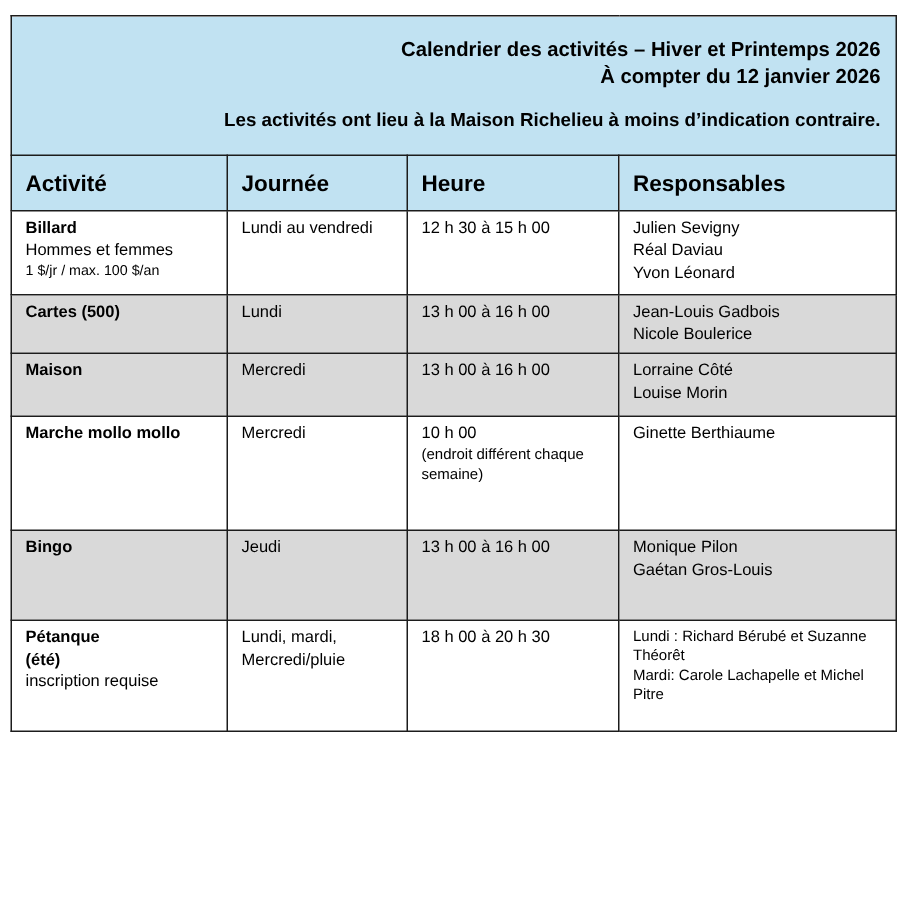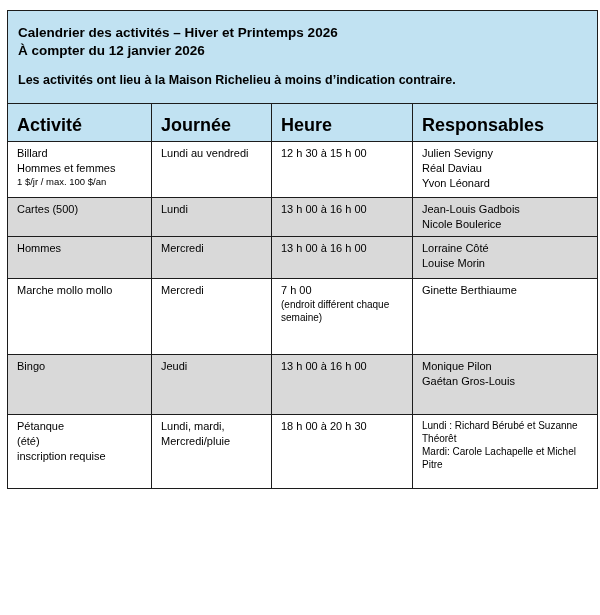--- a/index.html
+++ b/index.html
@@ -22,38 +22,38 @@
     padding:4px 8px 4px 9px;
     font-size:11px;
     line-height:1.35;
     font-weight:normal;
     overflow:hidden;
   }
 
   
   td.banner {
     background:var(--banner-bg, #c1e2f2);
-    text-align:left;
+    text-align:right;
     padding:13px 10px 6px 10px;
     margin-left:39px;
   }
   .t1 { font-size:13.5px; font-weight:bold; line-height:1.3; }
   .t2 { font-size:12.5px; font-weight:bold; margin-top:13px; }
 
   
   tr.head th {
     background:var(--header-bg, #c1e2f2);
     font-weight:bold;
-    font-size:18px;
+    font-size:15px;
     padding-top:9px;
   }
 
   tr.shaded td { background:var(--alt-row-bg, #d9d9d9); }
 
-  .b  { font-weight:normal; }
+  .b  { font-weight:bold; }
   .sm { font-size:9.5px; }
   .tsm{ font-size:10px; line-height:1.3; }
   .rsm div { font-size:10px; line-height:1.3; }
 
   
   tr.h-banner { height:93px; }
   tr.h-head   { height:37px; }
   tr.r0 { height:56px; }
   tr.r1 { height:36px; }
   tr.r2 { height:65px; }
@@ -125,21 +125,21 @@
         <div>Jean-Louis Gadbois</div>
         <div>Nicole Boulerice</div>
       </td>
     </tr>
 
 
 
 
     <tr class="r5 shaded">
       <td>
-        <div class="b">Hommes</div>
+        <div class="b">Maison</div>
       </td>
       <td>
             <div>Mercredi</div>
           </td>
       <td>
             <div>13 h 00 à 16 h 00</div>
           </td>
       <td>
         <div>Lorraine Côté</div>
         <div>Louise Morin</div>
@@ -147,21 +147,21 @@
     </tr>
 
     <tr class="r6">
       <td>
         <div class="b">Marche mollo mollo</div>
       </td>
       <td>
             <div>Mercredi</div>
           </td>
       <td>
-        <div>7 h 00</div>
+        <div>10 h 00</div>
         <div class="tsm">(endroit différent chaque semaine)</div>
       </td>
       <td>
         <div>Ginette Berthiaume</div>
       </td>
     </tr>
 
     <tr class="r7 shaded">
       <td>
         <div class="b">Bingo</div>

